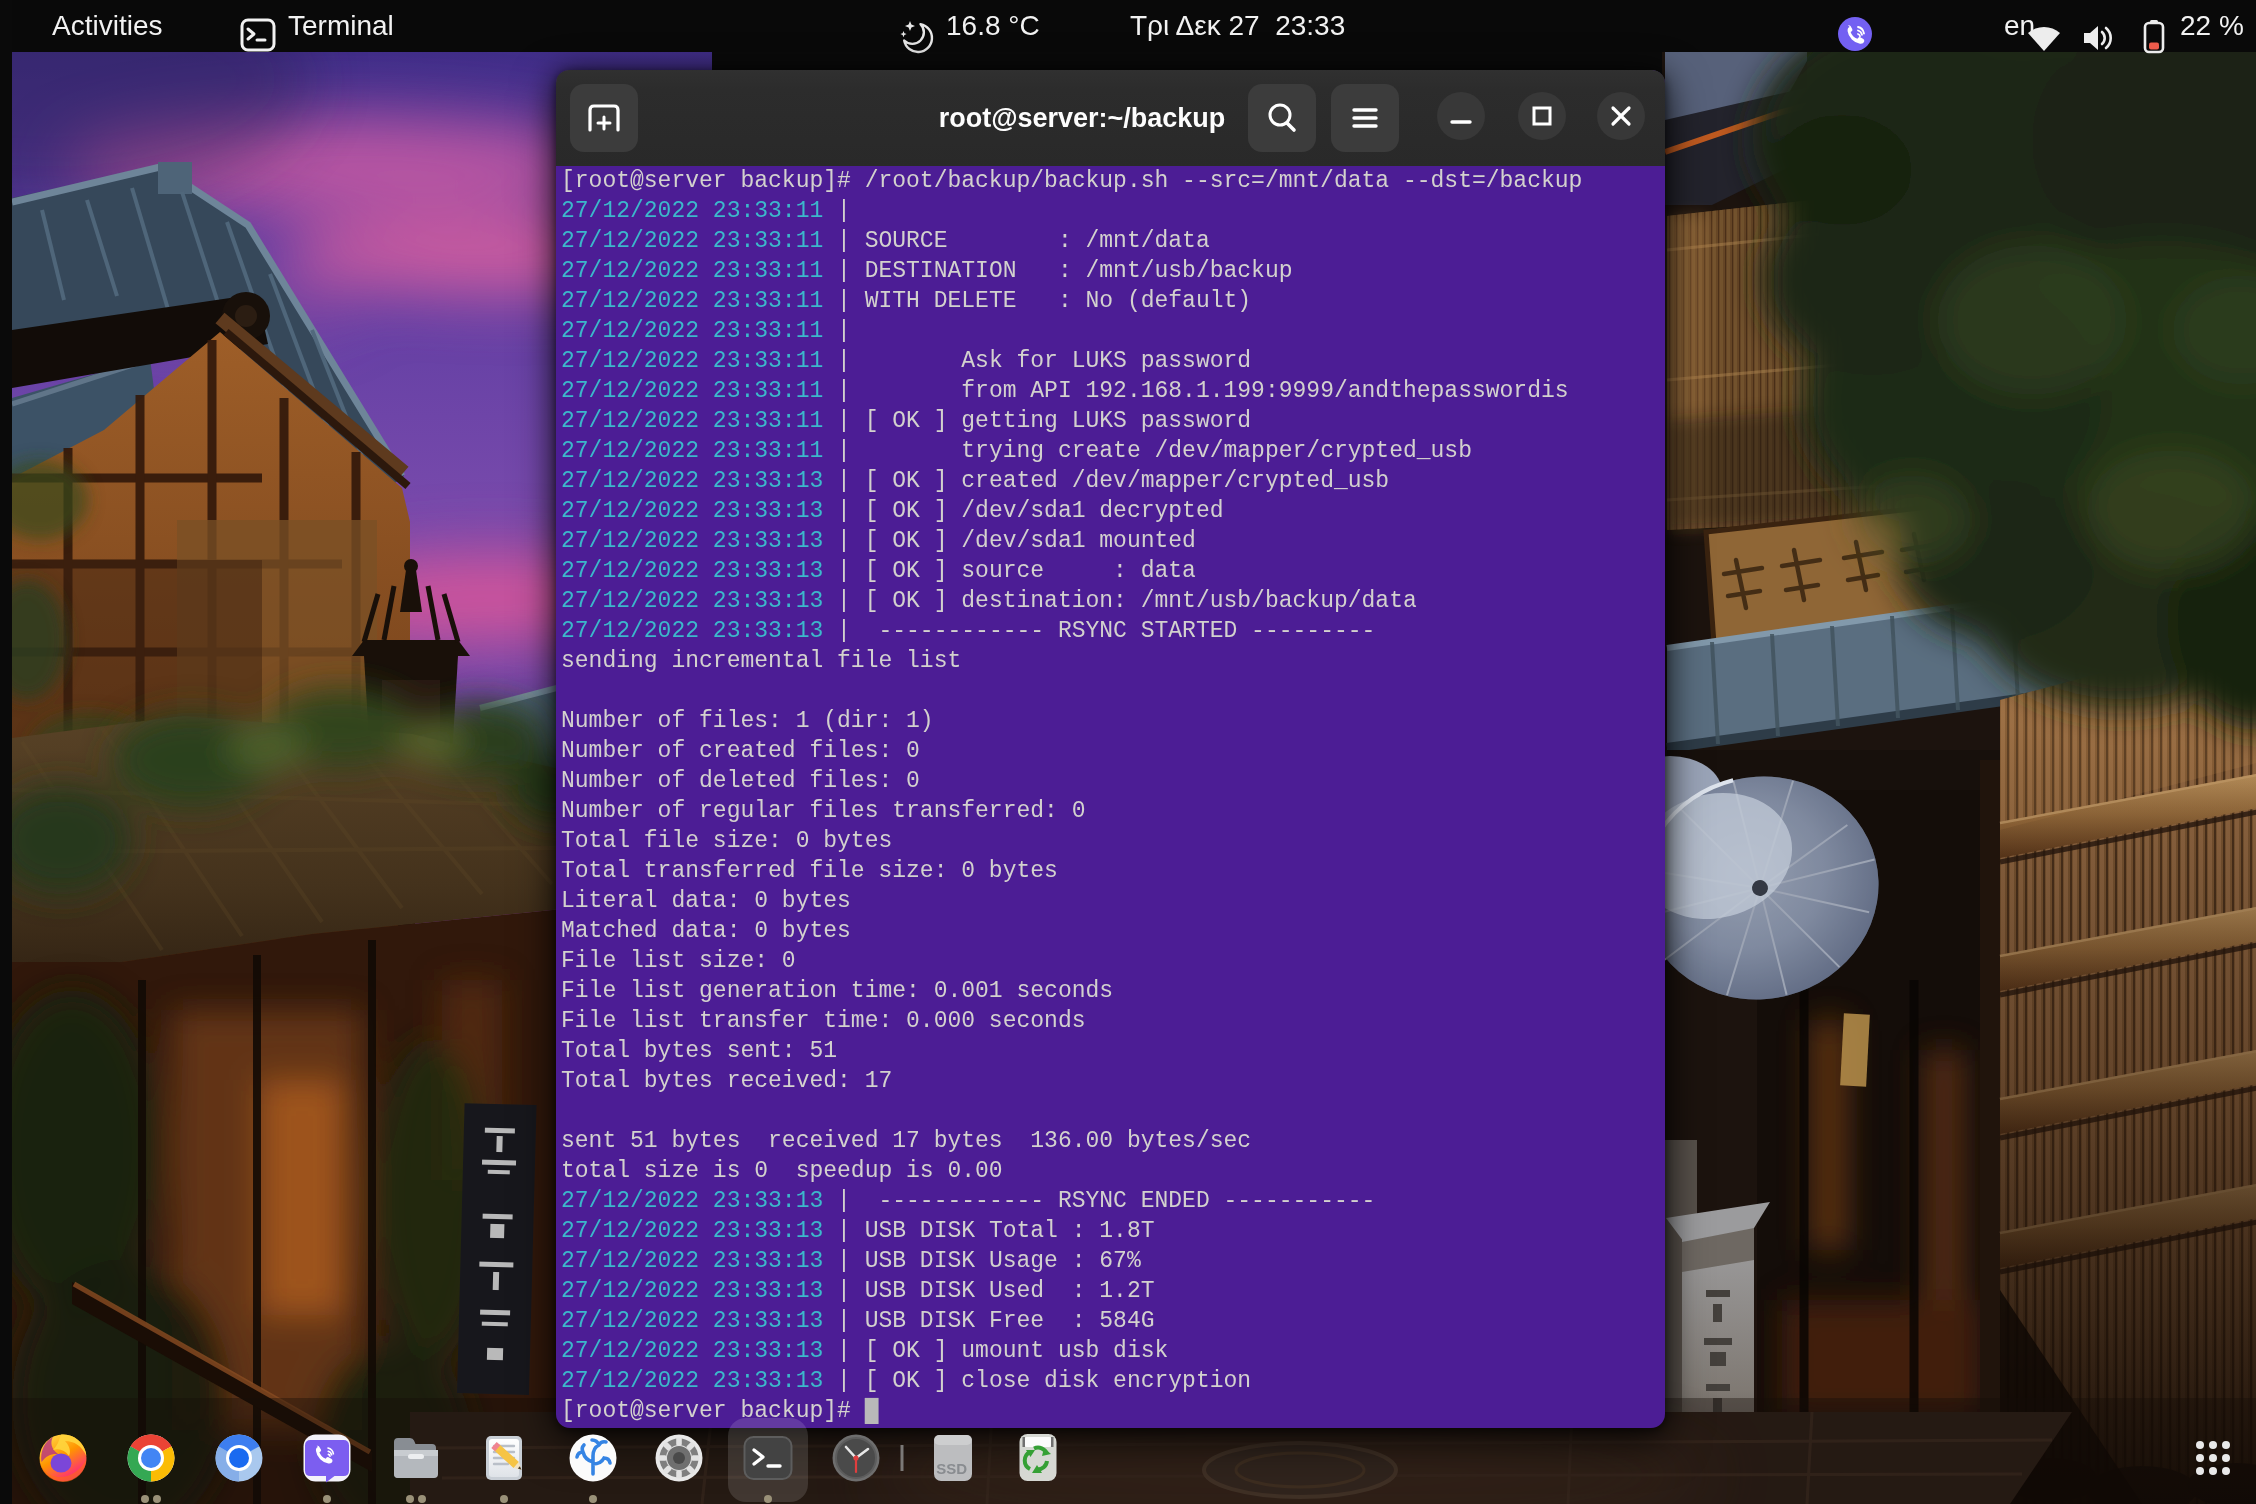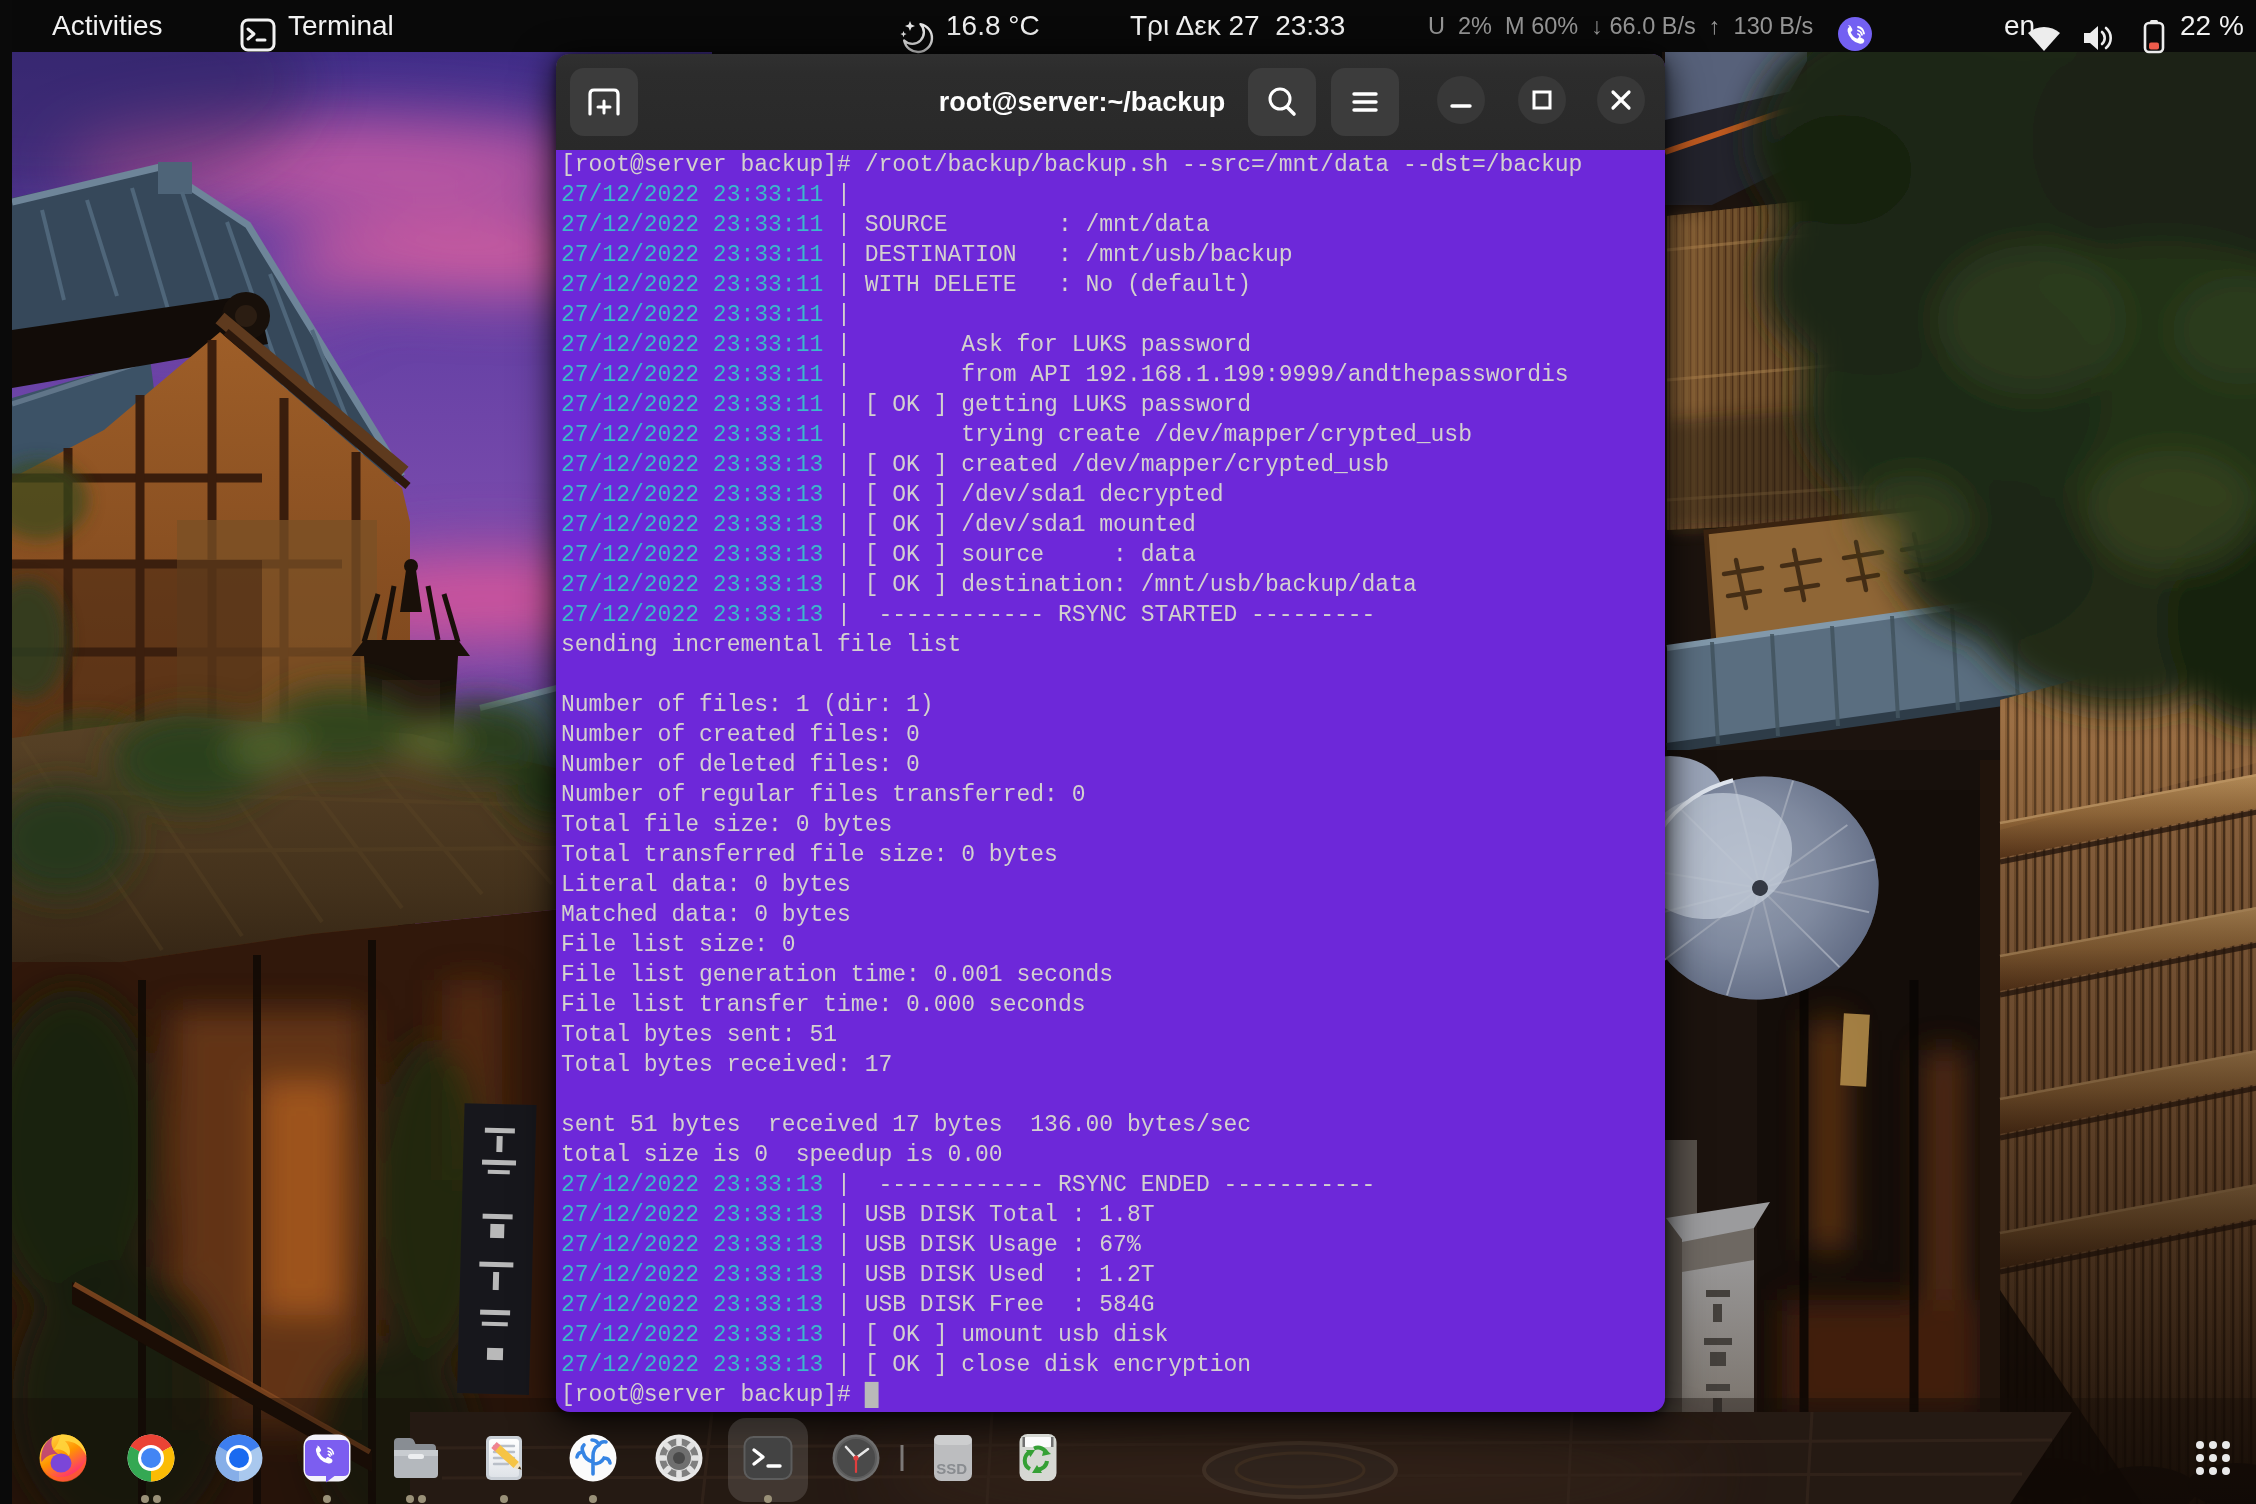--- a/index.html
+++ b/index.html
@@ -4,22 +4,22 @@
 <style>
   html,body{margin:0;padding:0;width:2256px;height:1504px;overflow:hidden;background:#0a0a0a;}
   #stage{position:absolute;left:0;top:0;width:2256px;height:1504px;overflow:hidden;margin-left:12px;}
   #wall{position:absolute;left:0;top:0;}
   
   #topbar{position:absolute;left:0;top:0;width:2256px;height:52px;background:#090909;
     font-family:"Liberation Sans",sans-serif;color:#f2f2f2;}
   #topbar .it{position:absolute;top:0;height:52px;line-height:52px;font-size:28px;}
   #topbar .gray{color:#959595;}
   
-  #win{position:absolute;left:544px;top:54px;width:1109px;height:1358px;border-radius:14px;
-    background:#6d28d9;box-shadow:0 14px 44px rgba(0,0,0,0.62), 0 0 28px rgba(0,0,0,0.5), 0 2px 8px rgba(0,0,0,0.5);}
+  #win{position:absolute;left:544px;top:70px;width:1109px;height:1358px;border-radius:14px;
+    background:#4c1d95;box-shadow:0 14px 44px rgba(0,0,0,0.62), 0 0 28px rgba(0,0,0,0.5), 0 2px 8px rgba(0,0,0,0.5);}
   #titlebar{position:absolute;left:0;top:0;width:1109px;height:96px;border-radius:13px 13px 0 0;
     background:linear-gradient(#303030,#2c2c2c 20%,#292929);}
   #title{position:absolute;left:0;top:0;width:1052px;height:96px;line-height:96px;text-align:center;
     font-family:"Liberation Sans",sans-serif;font-weight:bold;font-size:27px;color:#fdfdfd;}
   .tbtn{position:absolute;top:14px;width:68px;height:68px;border-radius:14px;background:#3c3c3c;}
   .cbtn{position:absolute;top:76px;width:48px;height:48px;border-radius:24px;background:#383838;}
   #term{position:absolute;left:5px;top:96px;font-family:Liberation Mono, monospace;
     font-size:23px;line-height:30px;color:#d3d1ce;white-space:pre;margin:0;}
   #term .c{color:#3cb8cb;text-align:right;}
   #term .k{background:#b9b9b9;color:#b9b9b9;}
@@ -388,21 +388,20 @@
     <line x1="17" y1="22" x2="25" y2="22" stroke="#f2f2f2" stroke-width="3" stroke-linecap="round"></line>
   </svg>
   <div class="it" style="left:276px;">Terminal</div>
   <svg class="it" style="left:888px;top:10px;" width="36" height="36" viewBox="0 0 36 36">
     <path d="M20.5 6.2 A 14 14 0 1 1 4.2 22.5 A 11.5 11.5 0 0 0 20.5 6.2 Z" fill="none" stroke="#e8e8e8" stroke-width="2.4" stroke-linejoin="round"></path>
     <path d="M10 3 l1.4 3.6 3.6 1.4 -3.6 1.4 -1.4 3.6 -1.4 -3.6 -3.6 -1.4 3.6 -1.4 Z" fill="#e8e8e8"></path>
     <path d="M3.5 13 l0.9 2.2 2.2 0.9 -2.2 0.9 -0.9 2.2 -0.9 -2.2 -2.2 -0.9 2.2 -0.9 Z" fill="#e8e8e8"></path>
   </svg>
   <div class="it" style="left:934px;">16.8 °C</div>
   <div class="it" style="left:1118px;">Τρι Δεκ 27&nbsp; 23:33</div>
-  <div class="it gray" style="left:1416px;font-size:23.5px;">U&nbsp; 2%&nbsp; M 60%&nbsp; ↓ 66.0 B/s&nbsp; ↑&nbsp; 130 B/s</div>
   <svg class="it" style="left:1825px;top:8px;" width="36" height="36" viewBox="0 0 36 36">
     <circle cx="18" cy="18" r="17" fill="#7360f2"></circle>
     <path d="M12 10 q-3 1 -2.5 5 q0.5 5 5 9.5 q4.5 4.5 9.5 5 q4 0.5 5 -2.5 q0.5 -2 -1 -3 l-3.5-2 q-1.5-0.8-2.5 0.5 l-1 1.4 q-3-1-5-3 t-3-5 l1.4-1 q1.3-1 0.5-2.5 l-2-3.5 q-1-1.5-3-1 z" fill="#fff" transform="scale(0.85) translate(3,3)"></path>
     <path d="M21 11 q5 1 6 6.5 M21 14.5 q3.3 0.8 4 4.3 M21 18 q1.6 0.4 2 2.2" fill="none" stroke="#fff" stroke-width="1.8" stroke-linecap="round"></path>
   </svg>
   <div class="it" style="left:1992px;">en</div>
   <svg class="it" style="left:2012px;top:14px;" width="40" height="30" viewBox="0 0 40 30">
     <path d="M20 26 L4 8 A 24 24 0 0 1 36 8 Z" fill="#ededed"></path>
   </svg>
   <svg class="it" style="left:2068px;top:12px;" width="40" height="30" viewBox="0 0 40 30">

